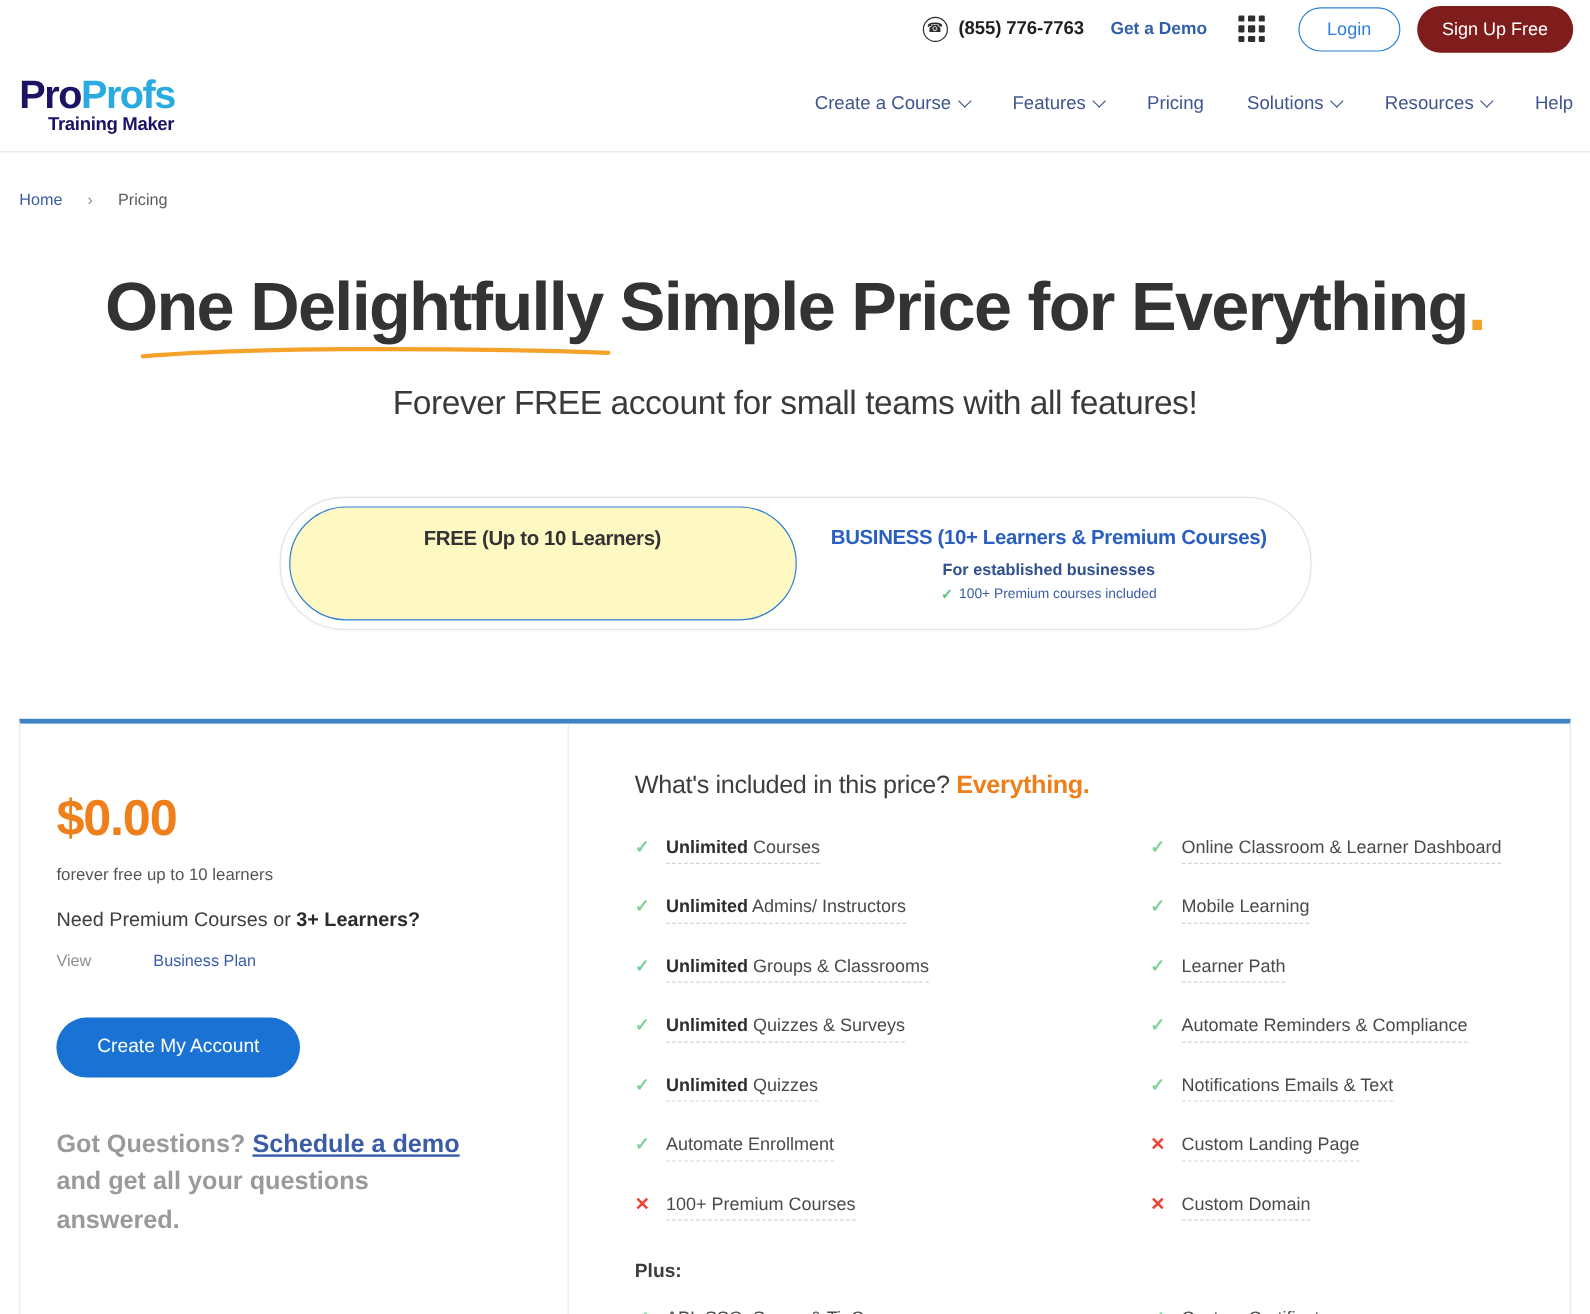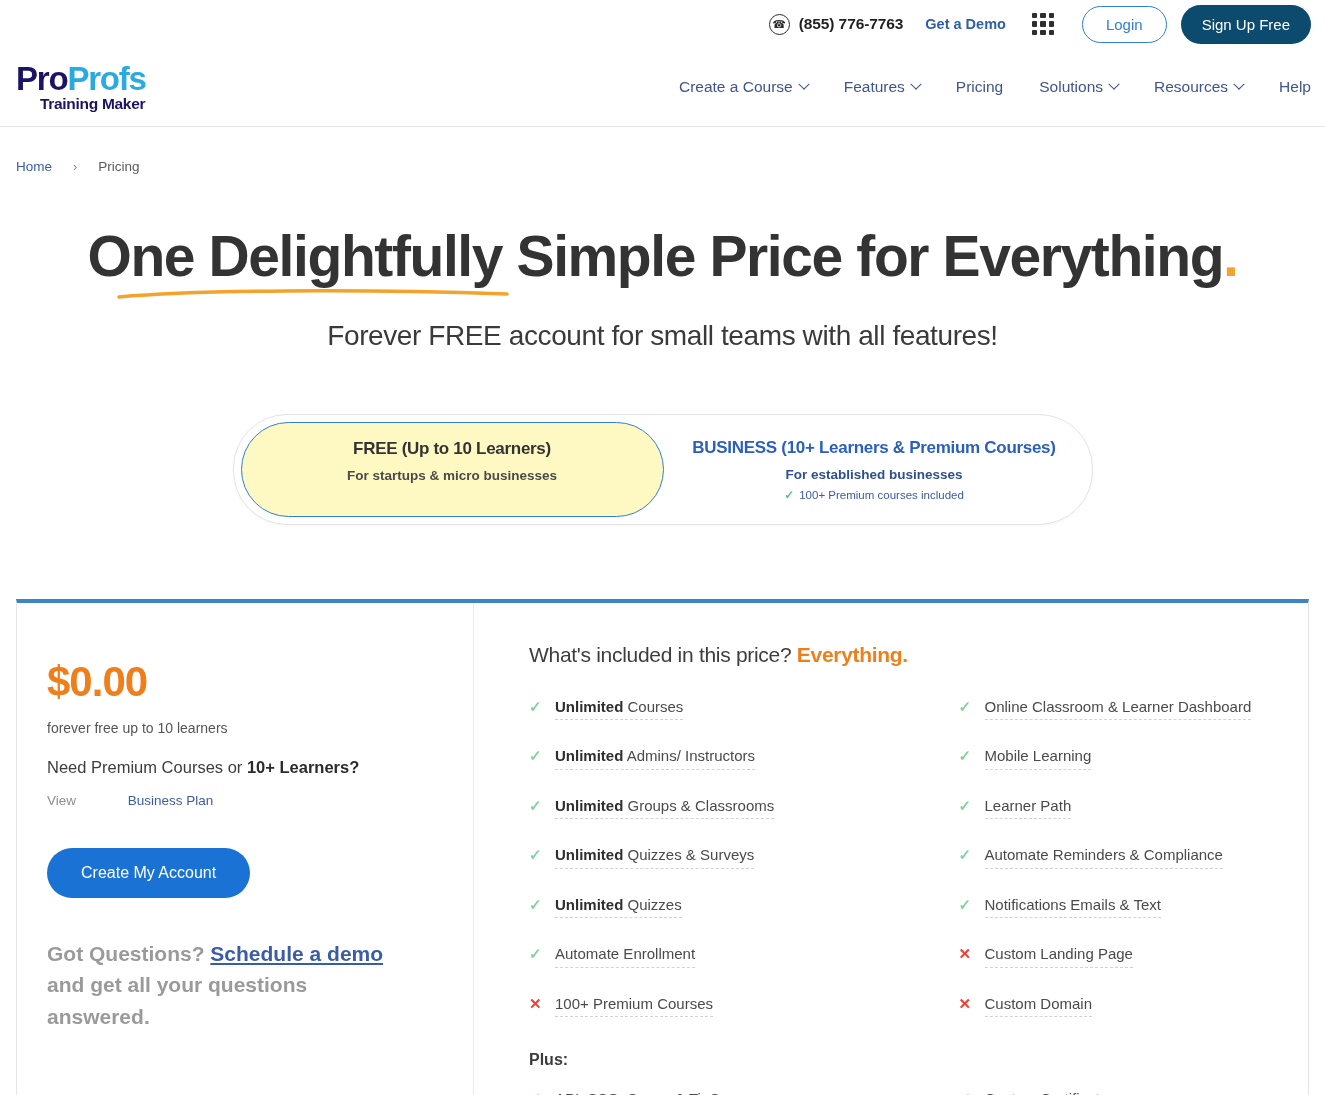--- a/index.html
+++ b/index.html
@@ -65,21 +65,21 @@
     color: #2f7fd6;
     background: #fff;
     font-size: 15px;
     padding: 9px 23px;
     border-radius: 22px;
     cursor: pointer;
     font-family: inherit;
     margin-right: 14px;
   }
   .btn-signup {
-    background: #0c4a6e;
+    background: #7f1d1d;
     color: #fff;
     border: none;
     font-size: 15px;
     padding: 11px 21px;
     border-radius: 22px;
     cursor: pointer;
     font-family: inherit;
   }
 
   
@@ -426,40 +426,39 @@
       <path d="M2,9 C80,2 240,1 390,6" stroke="#f5a22a" stroke-width="3.5" fill="none" stroke-linecap="round"></path>
     </svg>
   </h1>
   <h2>Forever FREE account for small teams with all features!</h2>
 </div>
 
 <div class="toggle-wrap">
   <div class="toggle-outer">
     <div class="toggle-tab active free">
       <div class="tab-title">FREE (Up to 10 Learners)</div>
-      <div class="tab-sub">For startups &amp; micro businesses</div>
     </div>
     <div class="toggle-tab business">
       <div class="tab-title">BUSINESS (10+ Learners &amp; Premium Courses)</div>
       <div class="tab-sub">For established businesses</div>
       <div class="tab-note">
         <span class="mini-check">✓</span>
         <span>100+ Premium courses included</span>
       </div>
     </div>
   </div>
 </div>
 
 <div class="card">
 
   <div class="card-left">
     <div class="plan-price">$0.00</div>
     <div class="plan-note">forever free up to 10 learners</div>
     <div class="plan-upsell">
-      <span>Need Premium Courses or </span><b>10+ Learners?</b>
+      <span>Need Premium Courses or </span><b>3+ Learners?</b>
     </div>
     <div class="plan-view">
       <span>View </span><a>Business Plan</a>
     </div>
     <button class="cta">Create My Account</button>
     <div class="plan-foot">
       <span>Got Questions? </span><a>Schedule a demo</a><span> and get all your questions answered.</span>
     </div>
   </div>
 

